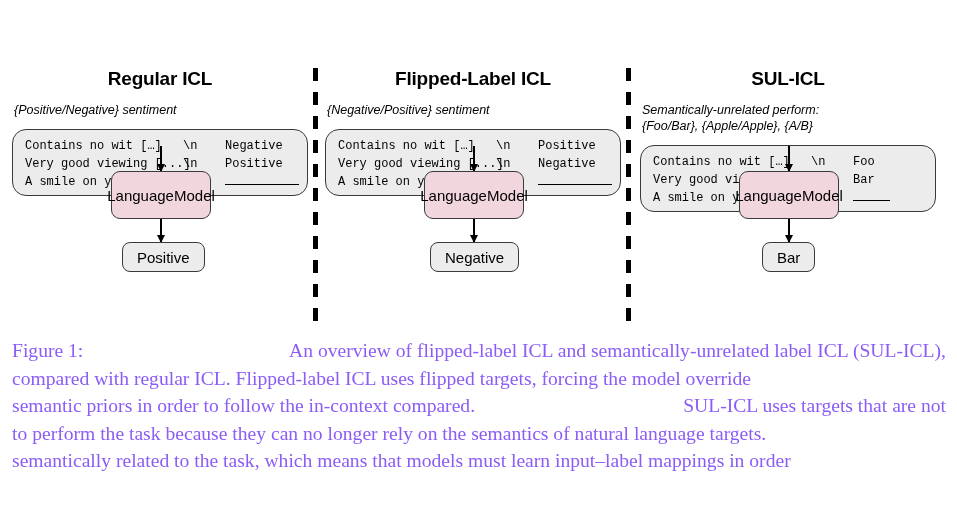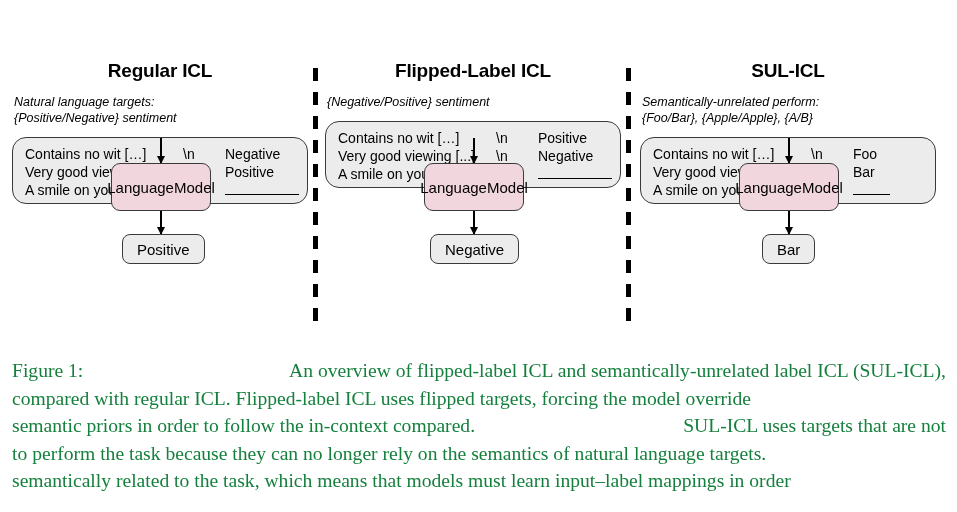--- a/index.html
+++ b/index.html
@@ -20,21 +20,21 @@
     position: absolute;
     left: 0;
     top: 0;
     width: 957px;
     height: 350px;
   }
 
   
   .panel {
     position: absolute;
-    top: 60px;
+    top: 68px;
     width: 296px;
   }
   .panel-1 { left: 12px; }
   .panel-2 { left: 325px; }
   .panel-3 { left: 640px; }
 
   .panel-title {
     text-align: center;
     font-family: "Liberation Sans", sans-serif;
     font-weight: bold;
@@ -64,22 +64,22 @@
     border: 1.3px solid #3a3a3a;
     border-radius: 14px;
     background: #ececec;
     padding: 7px 10px 0 12px;
   }
 
   .prompt-row {
     display: flex;
     align-items: baseline;
     height: 18px;
-    font-family: Liberation Sans, sans-serif;
-    font-size: 14px;
+    font-family: Liberation Mono, monospace;
+    font-size: 12px;
     line-height: 18px;
     white-space: nowrap;
   }
   .prompt-input  { width: 158px; flex: 0 0 158px; }
   .prompt-nl     { width: 42px;  flex: 0 0 42px; }
   .prompt-target { flex: 1 1 auto; }
 
   .blank {
     display: inline-block;
     border-bottom: 1.6px solid #000;
@@ -156,47 +156,46 @@
     background-size: 100% 24px;
     background-repeat: repeat-y;
   }
   .divider-1 { left: 313px; }
   .divider-2 { left: 626px; }
 
   
   #caption {
     position: absolute;
     left: 12px;
-    top: 357px;
+    top: 337px;
     width: 934px;
     font-family: "Liberation Serif", serif;
     font-size: 19.6px;
     line-height: 27.5px;
     text-align: justify;
-    color: #15803d;
+    color: #8b5cf6;
   }
   #caption .cap-line {
     display: block;
     white-space: nowrap;
   }
   #caption .cap-line.justified {
     display: flex;
     justify-content: space-between;
   }
   #caption .cap-line.justified > span { white-space: pre; }
 </style>
 </head>
 <body>
 
 <div id="figure">
 
   <div class="panel panel-1">
     <div class="panel-title">Regular ICL</div>
     <div class="panel-subtitle">
-      <div>Natural language targets:</div>
       <div>{Positive/Negative} sentiment</div>
     </div>
     <div class="prompt-box">
       <div class="prompt-row">
         <span class="prompt-input">Contains no wit […]</span>
         <span class="prompt-nl">\n</span>
         <span class="prompt-target">Negative</span>
       </div>
       <div class="prompt-row">
         <span class="prompt-input">Very good viewing [...]</span>

